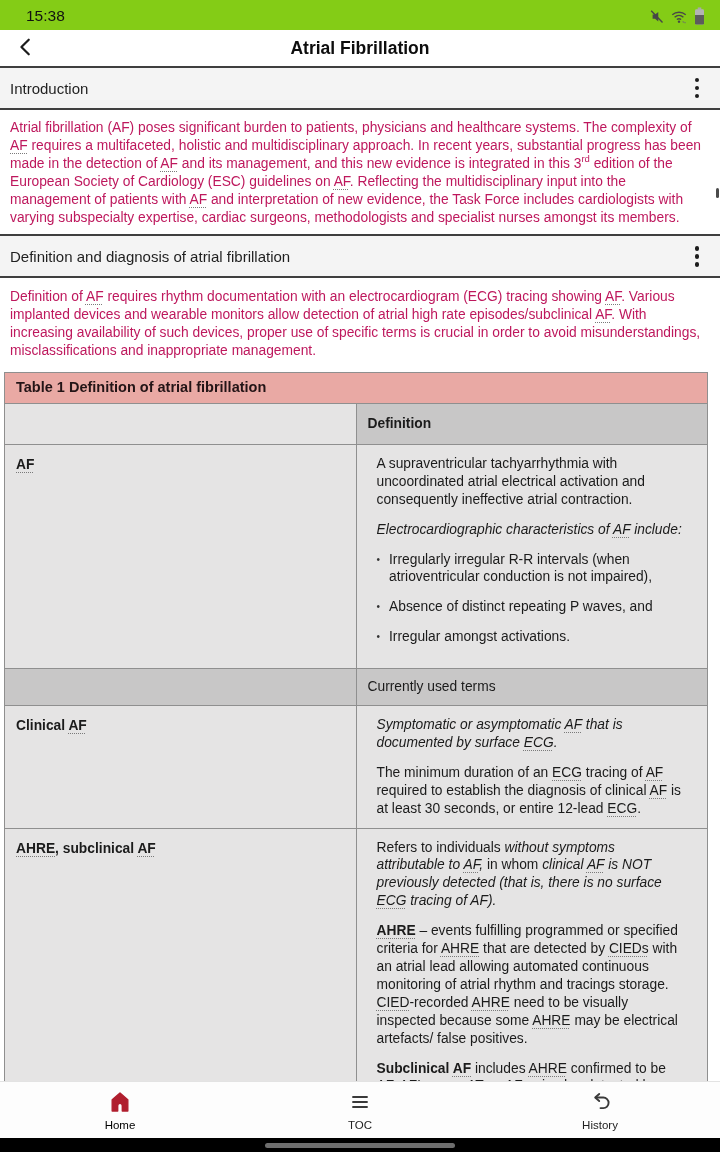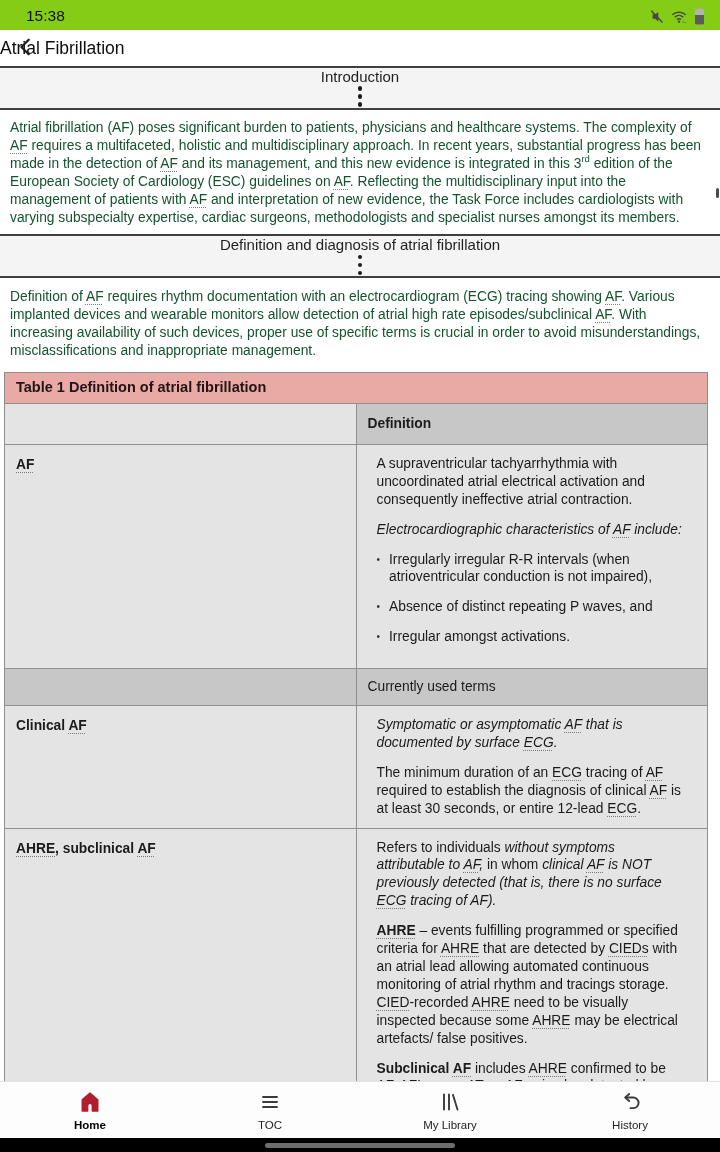--- a/index.html
+++ b/index.html
@@ -9,34 +9,34 @@
 
   
   .statusbar{height:30px;flex:0 0 30px;display:flex;align-items:center;justify-content:space-between;
              padding:2px 14px 0 26px;box-sizing:border-box;background:#84cc16;}
   .sb-time{font-size:15.5px;color:#111;}
   .sb-icons{display:flex;align-items:center;gap:5px;}
 
   
   .appbar{height:36px;flex:0 0 36px;position:relative;display:flex;align-items:center;background:#fff;}
   .back-btn{position:absolute;left:12px;top:3px;width:28px;height:28px;display:flex;align-items:center;justify-content:center;cursor:pointer;}
-  .page-title{width:100%;text-align:left;font-weight:normal;font-size:17.5px;color:#0d0d0d;}
+  .page-title{width:100%;text-align:center;font-weight:bold;font-size:17.5px;color:#0d0d0d;}
 
   
   .content{flex:1 1 auto;overflow:hidden;position:relative;background:#fff;}
   .secbar{height:40px;background:var(--secbar_bg,#f4f4f4);
           border-top:2px solid var(--secbar_border,#3f3f3f);
           border-bottom:2px solid var(--secbar_border,#3f3f3f);
-          display:flex;align-items:center;justify-content:center;
-          padding:0 10px;cursor:pointer;flex-direction:column;}
+          display:flex;align-items:center;justify-content:space-between;
+          padding:0 10px;cursor:pointer;}
   .secbar .sec-title{font-size:15px;color:#1f1f1f;}
   .kebab{width:26px;height:30px;display:flex;flex-direction:column;align-items:center;justify-content:center;gap:3.5px;cursor:pointer;}
   .kebab i{width:4.4px;height:4.4px;border-radius:50%;background:#1c1c1c;display:block;}
 
-  .para{padding:0 10px;margin:9px 0 8px 0;font-size:13.8px;line-height:17.9px;color:#14532d;}
+  .para{padding:0 10px;margin:9px 0 8px 0;font-size:13.8px;line-height:17.9px;color:#be185d;}
   .para2{margin:10px 0 12px 0;}
 
   sup{font-size:9.5px;vertical-align:super;line-height:0;}
   .ab{text-decoration:underline dotted #7a7a7a 1px;text-underline-offset:3px;}
 
   
   table.def{border-collapse:collapse;width:704px;margin:0 4px;table-layout:fixed;
             font-size:13.8px;line-height:17.9px;color:#1b1b1b;}
   table.def td{border:1px solid var(--border,#8f8f8f);vertical-align:top;box-sizing:border-box;}
   td.cap{background:var(--caption_bg,#e9a9a4);font-weight:bold;font-size:14.5px;padding:6px 11px;color:#231416;}
@@ -49,21 +49,21 @@
   .li{display:flex;gap:9px;margin:12px 0;}
   .li .dot{font-size:10px;line-height:17.9px;color:#333;flex:0 0 auto;}
 
   
   .scrollbar{position:absolute;right:1px;top:122px;width:3px;height:10px;background:#4a4a4a;border-radius:2px;}
 
   
   .navbar{flex:0 0 56px;height:56px;display:flex;background:#fdfdfd;border-top:1px solid #e3e3e3;}
   .nav-item{flex:1;display:flex;flex-direction:column;align-items:center;justify-content:center;gap:5px;cursor:pointer;}
   .nav-label{font-size:11.5px;color:#222;}
-  .nav-item.active .nav-label{font-weight:bold;color:#000;}
+  .nav-item.active .nav-label{font-weight:normal;color:#000;}
 
   
   .gesture{flex:0 0 14px;height:14px;background:#000;display:flex;align-items:center;justify-content:center;}
   .pill{width:190px;height:5px;border-radius:3px;background:#6e6e6e;}
 
   svg{display:block;}
 </style>
 </head>
 <body>
 
@@ -202,32 +202,20 @@
               <line x1="5" y1="12" x2="19" y2="12"></line>
               <line x1="5" y1="17" x2="19" y2="17"></line>
             </g>
           </svg>
       </span>
       <span class="nav-label">TOC</span>
     </div>
     <div class="nav-item">
       <span>
         <svg width="24" height="24" viewBox="0 0 24 24">
-            <g stroke="#3a3a3a" stroke-width="1.9" stroke-linecap="round">
-              <line x1="6" y1="4.5" x2="6" y2="19.5"></line>
-              <line x1="11" y1="4.5" x2="11" y2="19.5"></line>
-              <line x1="15" y1="5" x2="19.5" y2="19.5"></line>
-            </g>
-          </svg>
-      </span>
-      <span class="nav-label">My Library</span>
-    </div>
-    <div class="nav-item">
-      <span>
-        <svg width="24" height="24" viewBox="0 0 24 24">
             <path d="M8 7.5 H15.3 a5.3 5.3 0 0 1 0 10.6 H12.5" fill="none" stroke="#3a3a3a" stroke-width="1.9" stroke-linecap="round"></path>
             <path d="M11.2 4 L7.2 7.5 L11.2 11" fill="none" stroke="#3a3a3a" stroke-width="1.9" stroke-linecap="round" stroke-linejoin="round"></path>
           </svg>
       </span>
       <span class="nav-label">History</span>
     </div>
   </div>
 
   <div class="gesture">
     <div class="pill"></div>

